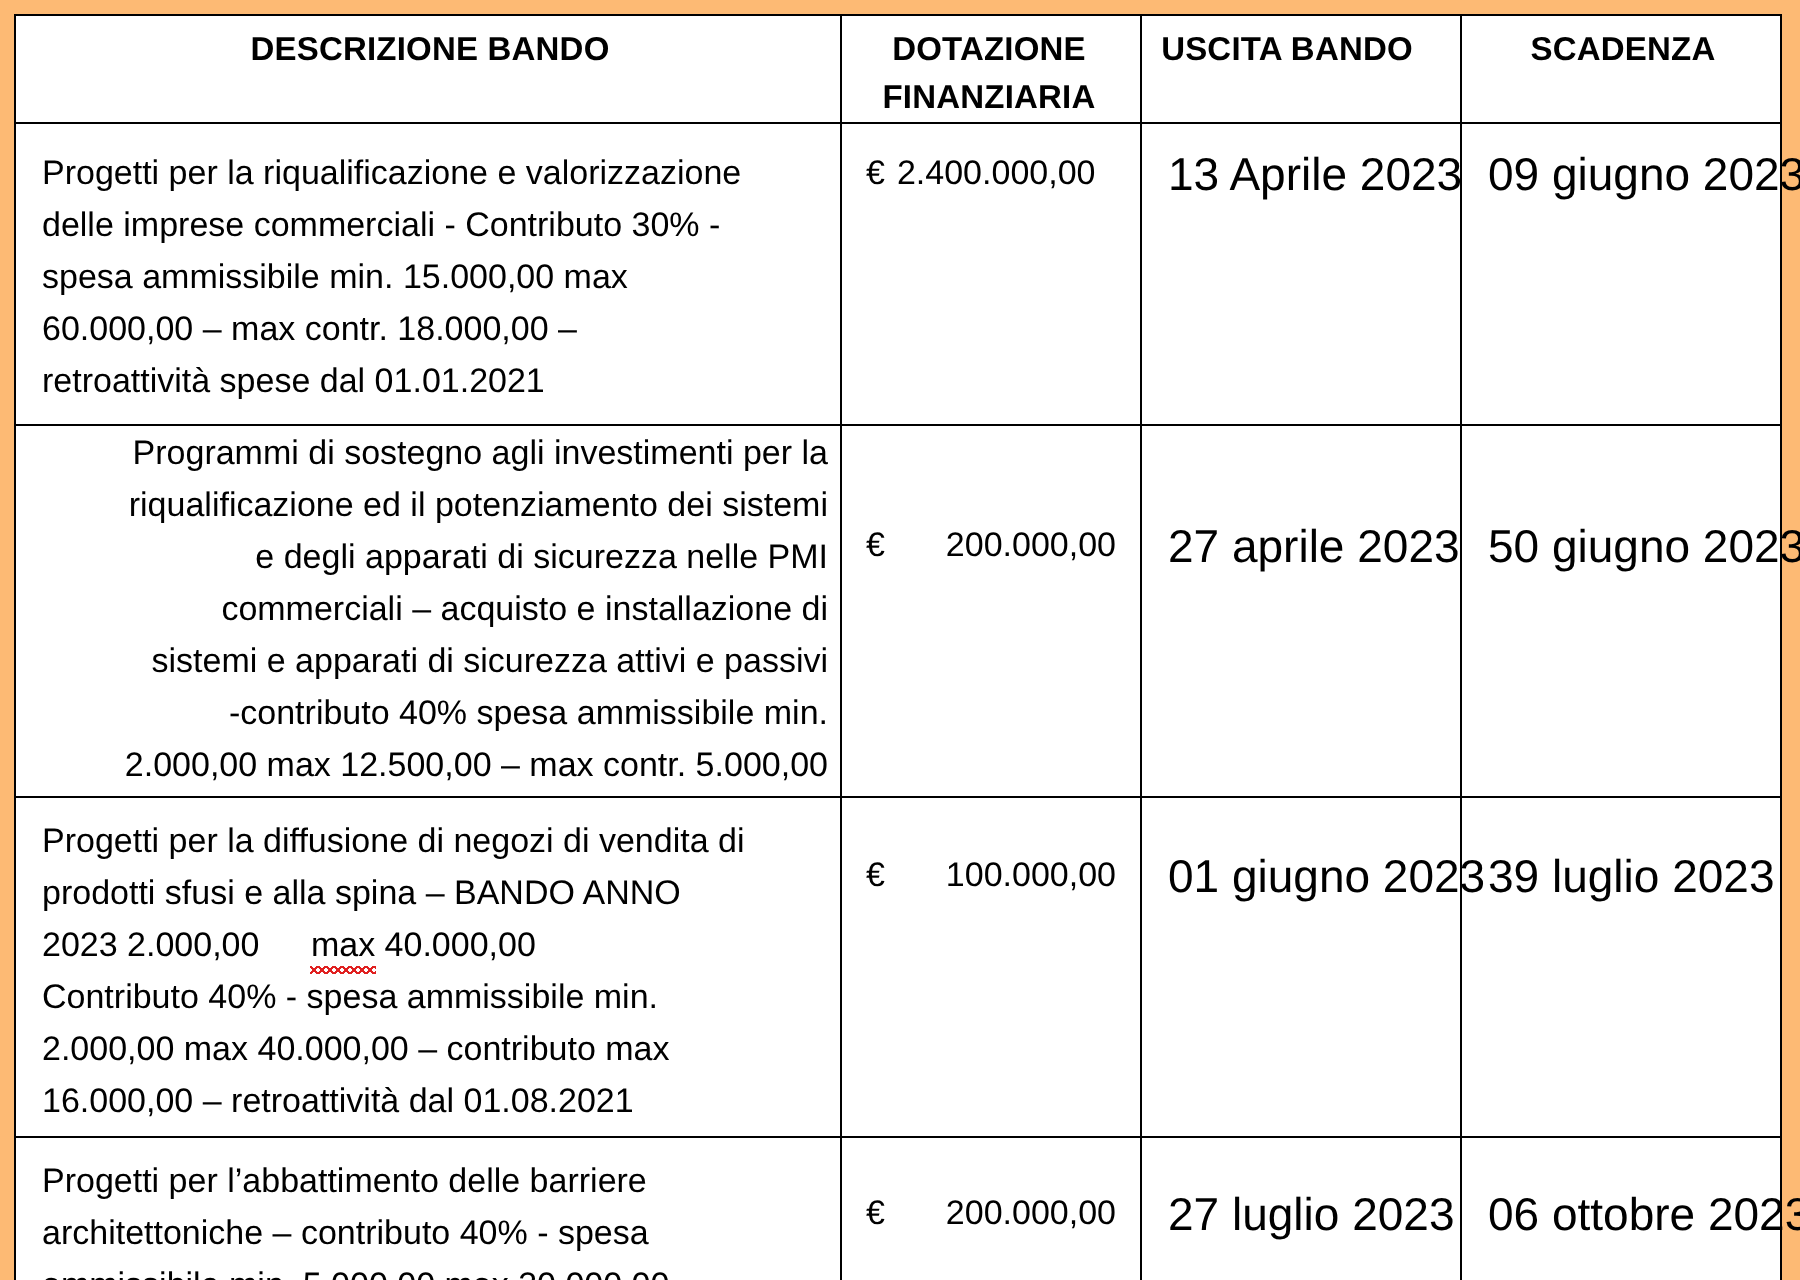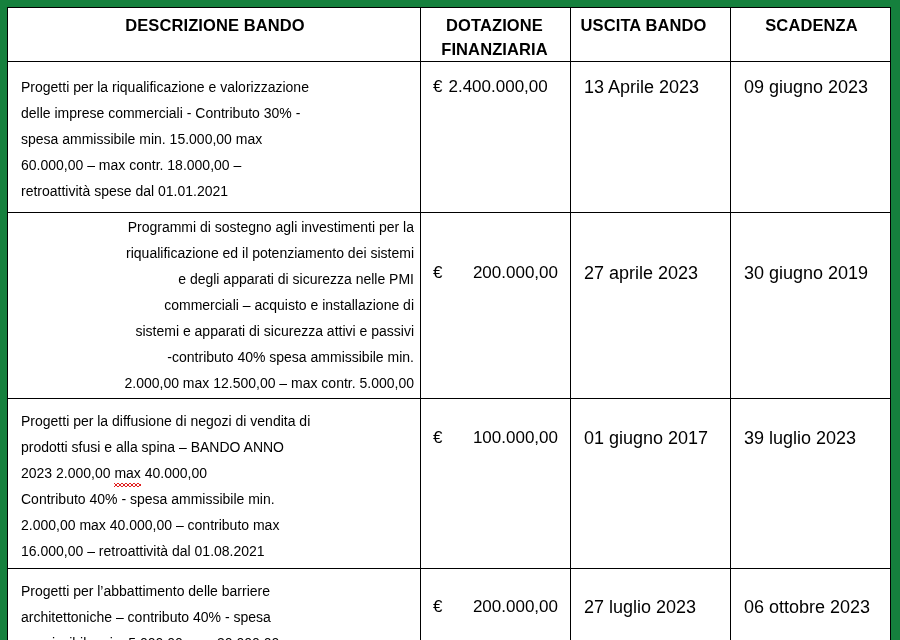--- a/index.html
+++ b/index.html
@@ -11,21 +11,21 @@
     width: 900px;
     height: 640px;
     font-family: "Liberation Sans", sans-serif;
     color: #000000;
     overflow: hidden;
   }
   .page {
     position: relative;
     width: 900px;
     height: 640px;
-    background: #15803d;
+    background: #fdba74;
   }
   table.bandi {
     position: absolute;
     left: 7px;
     top: 7px;
     width: 883px;
     border-collapse: collapse;
     table-layout: fixed;
   }
   table.bandi td, table.bandi th {
@@ -53,21 +53,21 @@
   thead th .hd-inner {
     padding-top: 5px;
   }
   th.h-desc .hd-inner { padding-left: 2px; }
   th.h-dot  .hd-inner { padding-right: 2px; }
   th.h-usc  .hd-inner { padding-right: 14px; }
   th.h-scad .hd-inner { padding-left: 2px; }
 
   
   td.desc {
-    font-size: 14px;
+    font-size: 17px;
     line-height: 26px;
   }
   td.desc .body {
     padding: 12px 6px 8px 13px;
     white-space: pre-line;
   }
   td.desc.tight .body {
     padding-top: 1px;
     padding-bottom: 2px;
     text-align: right;
@@ -97,32 +97,33 @@
   td.amount.single .amt-wrap { justify-content: flex-start; }
   td.amount.single .cur { margin-right: 6px; }
 
   
   .push-mid-2 { padding-top: 47px !important; }
   .push-mid-3 { padding-top: 26px !important; }
   .push-mid-4 { padding-top: 25px !important; }
 
   
   td.date {
-    font-size: 18px;
+    font-size: 23px;
     line-height: 26px;
   }
   td.date .body {
     padding: 12px 6px 0 13px;
     white-space: nowrap;
   }
 
   
   .squiggle {
     position: relative;
     display: inline-block;
+    margin-left: 21px;
   }
   .squiggle::after {
     content: "";
     position: absolute;
     left: 0;
     right: 0;
     bottom: -1px;
     height: 4px;
     background-image:
       linear-gradient(45deg, transparent 40%, #e02020 40%, #e02020 60%, transparent 60%),
@@ -200,41 +201,41 @@
         <td class="amount mid">
           <div class="amt-wrap push-mid-2">
             <span class="cur">€</span>
             <span class="num">200.000,00</span>
           </div>
         </td>
         <td class="date">
           <div class="body push-mid-2">27 aprile 2023</div>
         </td>
         <td class="date">
-          <div class="body push-mid-2">30 giugno 2019</div>
+          <div class="body push-mid-2">50 giugno 2023</div>
         </td>
       </tr>
 
       <tr>
         <td class="desc snug">
           <div class="body"><span>Progetti per la diffusione di negozi di vendita di
 prodotti sfusi e alla spina – BANDO ANNO
 2023 2.000,00 </span><span class="squiggle">max</span><span> 40.000,00
 Contributo 40% - spesa ammissibile min.
 2.000,00 max 40.000,00 – contributo max
 16.000,00 – retroattività dal 01.08.2021</span></div>
         </td>
         <td class="amount mid">
           <div class="amt-wrap push-mid-3">
             <span class="cur">€</span>
             <span class="num">100.000,00</span>
           </div>
         </td>
         <td class="date">
-          <div class="body push-mid-3">01 giugno 2017</div>
+          <div class="body push-mid-3">01 giugno 2023</div>
         </td>
         <td class="date">
           <div class="body push-mid-3">39 luglio 2023</div>
         </td>
       </tr>
 
       <tr>
         <td class="desc snug">
           <div class="body">Progetti per l’abbattimento delle barriere
 architettoniche – contributo 40% - spesa

